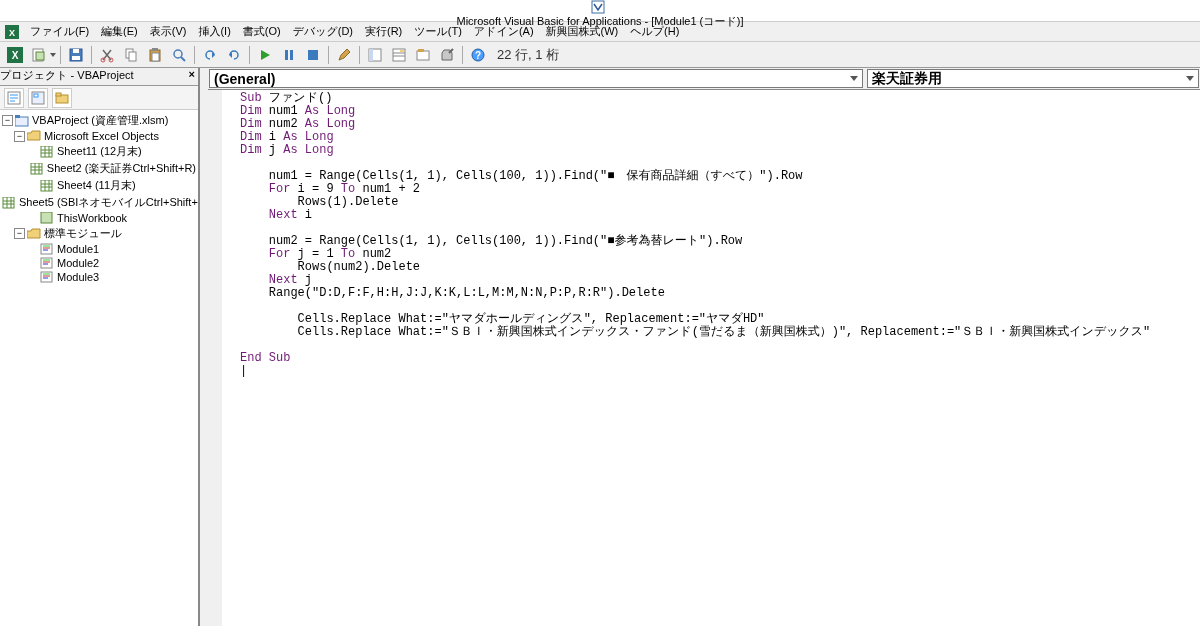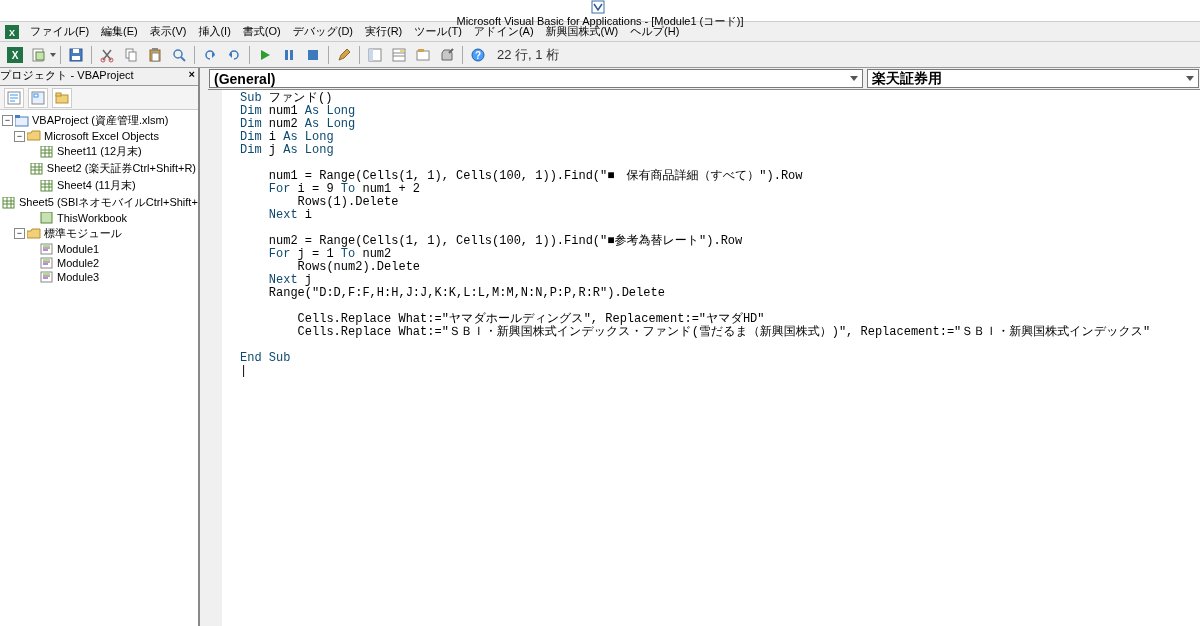--- a/index.html
+++ b/index.html
@@ -24,21 +24,21 @@
 .tree-node { white-space: nowrap; padding: 1px 0; display: flex; align-items: center; }
 .tree-node .expander { width: 11px; height: 11px; border: 1px solid #888; display: inline-flex; align-items: center; justify-content: center; margin-right: 2px; font-size: 9px; line-height: 1; cursor: default; background:#fff;}
 .tree-node .icon { width: 14px; height: 12px; margin-right: 3px; display: inline-flex; align-items: center; justify-content: center; }
 .tree-indent { display: inline-block; }
 .splitter-v { width: 8px; background: #f0f0f0; cursor: col-resize; }
 .code-panel { flex: 1; display: flex; flex-direction: column; background: #fff; }
 .dropdown-row { height: 22px; display: flex; border-bottom: 1px solid #888; background: #f0f0f0; padding: 1px; gap: 4px; }
 .dropdown { flex: 1; background: #fff; border: 1px solid #7a7a7a; display: flex; align-items: center; padding: 0 4px; font-size: 14px; font-weight: bold; position: relative; }
 .dropdown::after { content: ""; position: absolute; right: 4px; width: 0; height: 0; border-left: 4px solid transparent; border-right: 4px solid transparent; border-top: 5px solid #555; }
 .code-area { flex: 1; background: #fff; font-family: "MS Gothic", "Courier New", monospace; font-size: 12px; line-height: 13px; padding: 2px 2px 2px 18px; white-space: pre; overflow: auto; border-left: 14px solid #f0f0f0; position: relative; color: #000;}
-.kw { color: #0c4a6e; }
+.kw { color: #701a75; }
 .bold { font-weight: normal; }
 svg { display: block; }
 </style>
 </head>
 <body>
 
 <div class="titlebar">
   <span class="app-icon">
     <svg width="14" height="14">
         <rect x="1" y="1" width="12" height="12" fill="#fff" stroke="#3b6ea5"></rect>

